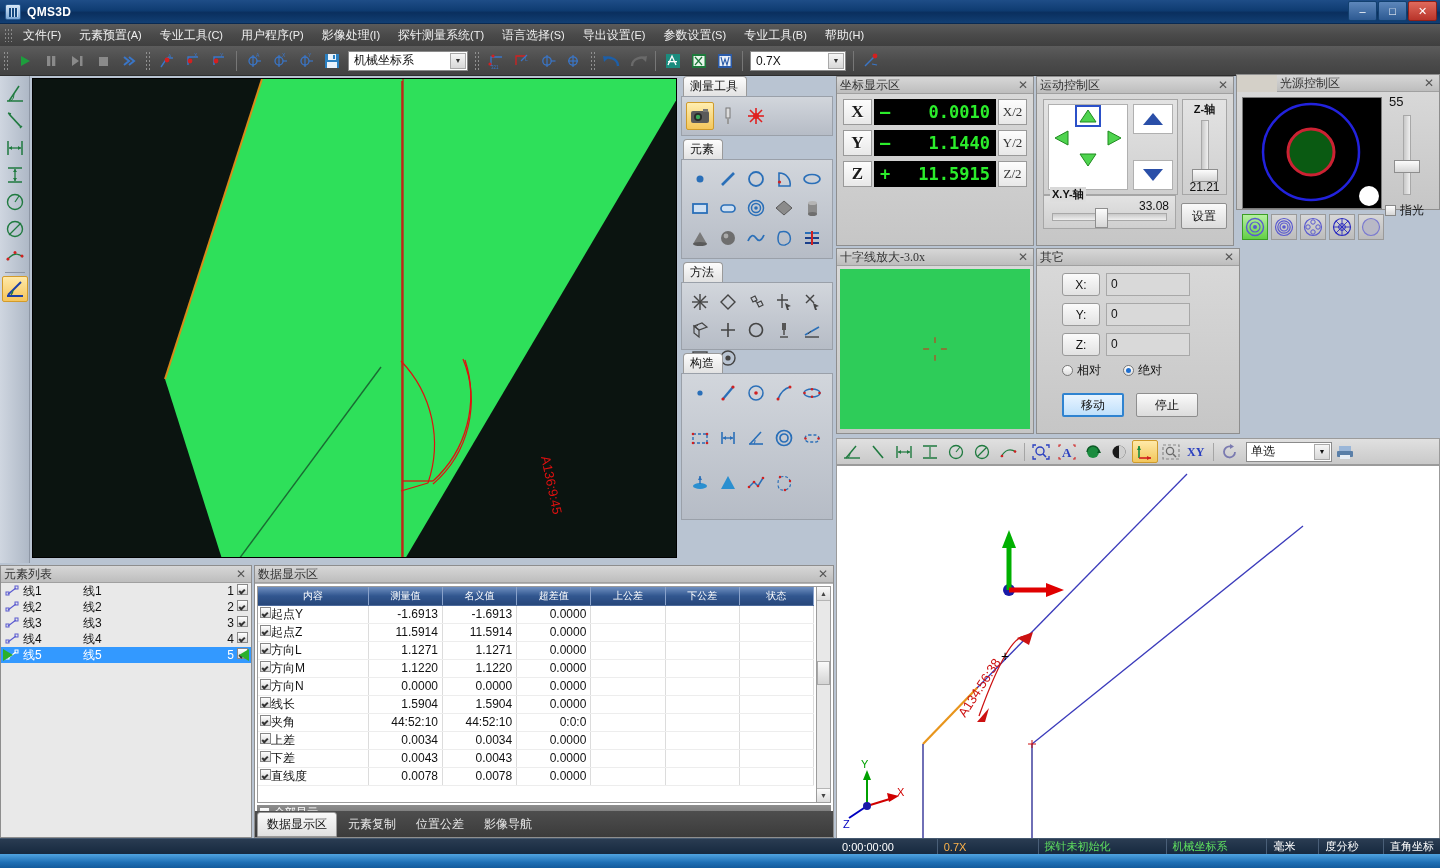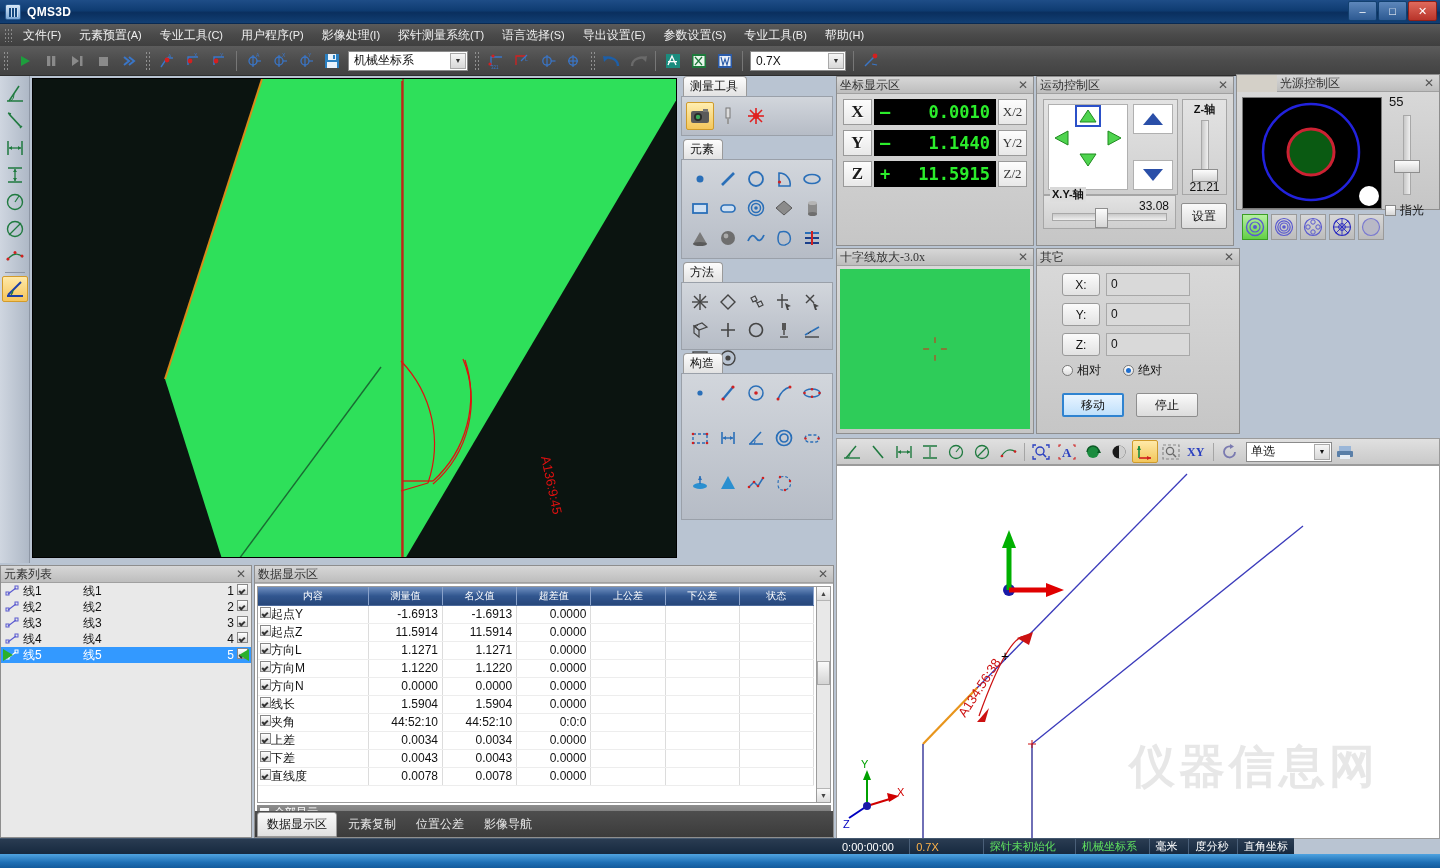--- a/index.html
+++ b/index.html
@@ -261,21 +261,21 @@
   .dp-showall { position:absolute; left:2px; right:2px; bottom:18px; height:14px;
      background:linear-gradient(to bottom,#8e8e8e,#6e6e6e); color:#fff; font-size:11px;
      display:flex; align-items:center; padding-left:2px; }
   .dp-tabs { position:absolute; left:0; right:0; bottom:0; height:26px;
      background:linear-gradient(to bottom,#4e4e4e,#3b3b3b); display:flex; align-items:center; }
   .dp-tab { padding:3px 9px; font-size:12px; color:#e8e8e8; cursor:default; margin-left:2px;}
   .dp-tab.on { background:linear-gradient(to bottom,#fafafa,#e0e0e0); color:#111;
      border:1px solid #9a9a9a; border-radius:3px 3px 0 0; }
 
   
-  .statusbar { position:absolute; left:0; bottom:14px; width:1294px; height:16px;
+  .statusbar { position:absolute; left:0; bottom:14px; width:1440px; height:16px;
      background:linear-gradient(to bottom,#2a3c52,#16293f); display:flex; align-items:center;
      border-top:1px solid #44586f; color:#fff; font-size:11px; }
   .sb-cell { padding:0 6px; border-left:1px solid #4a5f78; height:16px; display:flex; align-items:center; white-space:nowrap;}
   .sb-cell.first { border-left:none; }
   .sb-amber { color:#ffb44a; }
   .sb-green { color:#5fe05f; }
 
   .taskbar { position:absolute; left:0; bottom:0; width:1440px; height:14px;
      background:linear-gradient(to bottom,#4fa3e0,#1e6fb5 60%,#125a9c); }
 
@@ -1289,21 +1289,20 @@
         <polygon points="30,304 26,314 34,314" fill="#00a000"></polygon>
         <text x="24" y="302" font-size="11" fill="#00a000" font-family="Liberation Sans, sans-serif">Y</text>
         <path d="M30 340 L56 332" stroke="#d00000" stroke-width="2"></path>
         <polygon points="62,330 50,327 52,336" fill="#d00000"></polygon>
         <text x="60" y="330" font-size="11" fill="#d00000" font-family="Liberation Sans, sans-serif">X</text>
         <path d="M30 340 L12 352" stroke="#0000c0" stroke-width="2"></path>
         <text x="6" y="362" font-size="11" fill="#0000c0" font-family="Liberation Sans, sans-serif">Z</text>
         <circle cx="30" cy="340" r="4" fill="#1a1aa8"></circle>
       </g>
     </svg>
-    <div class="wm">仪器信息网</div>
   </div>
 
   <div class="panel ellist">
     <div class="panel-head">
       <span class="ttl">元素列表</span>
       <span class="x">✕</span>
     </div>
     <div class="el-rows">
       <div class="el-row">
         <span class="el-ic">

